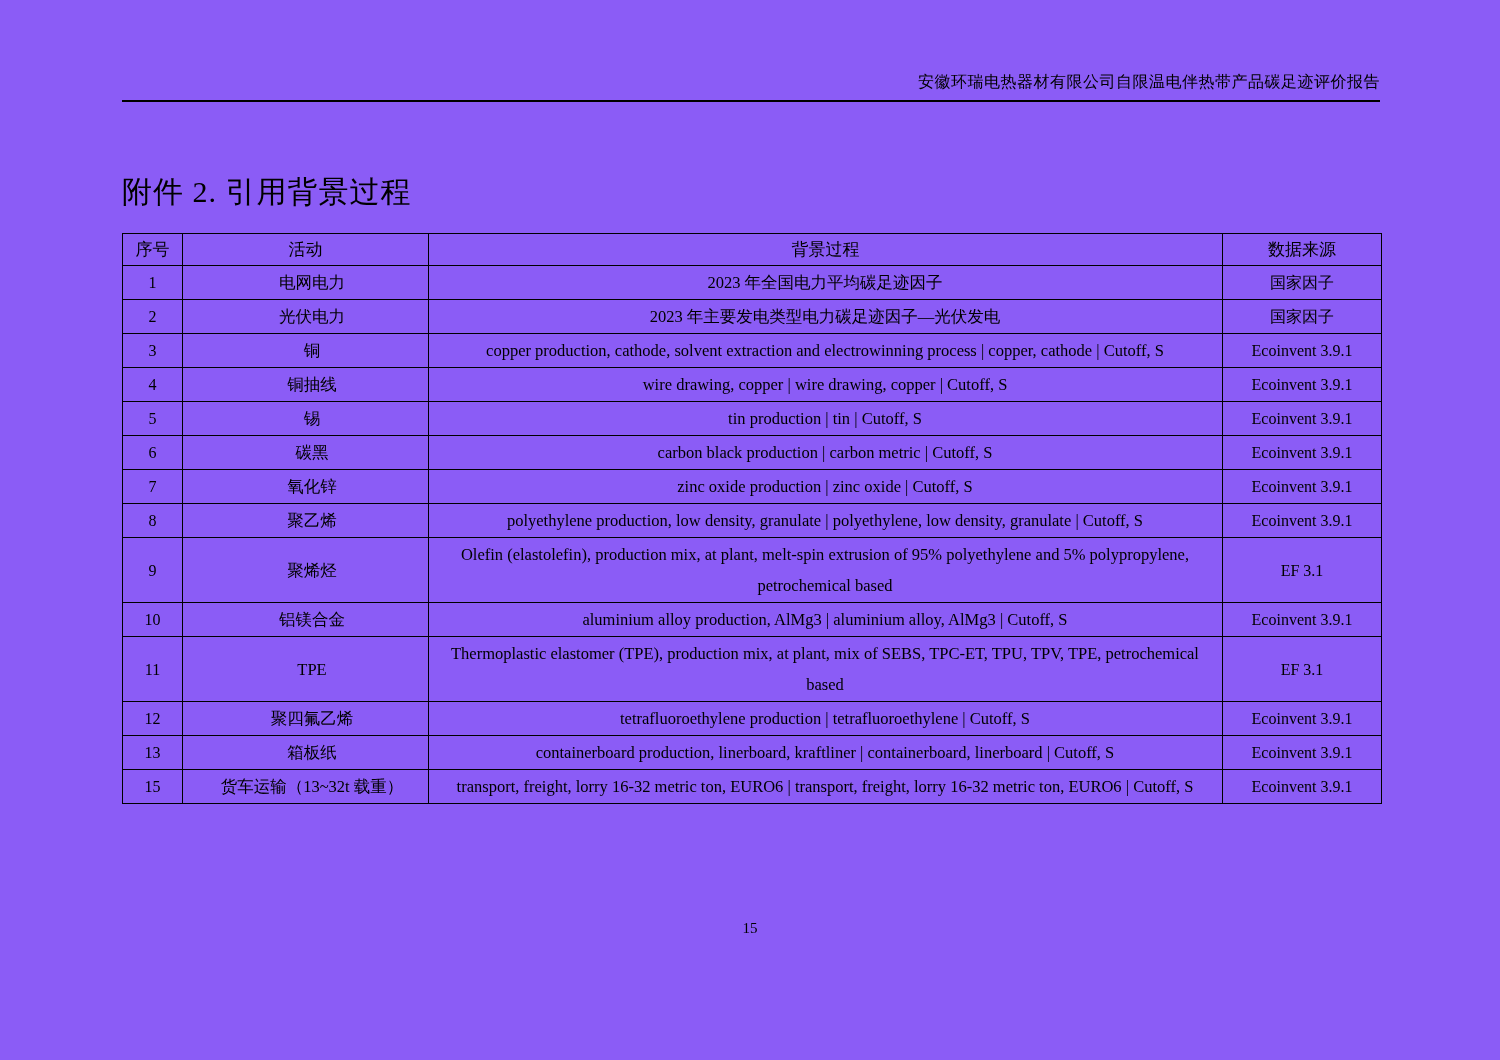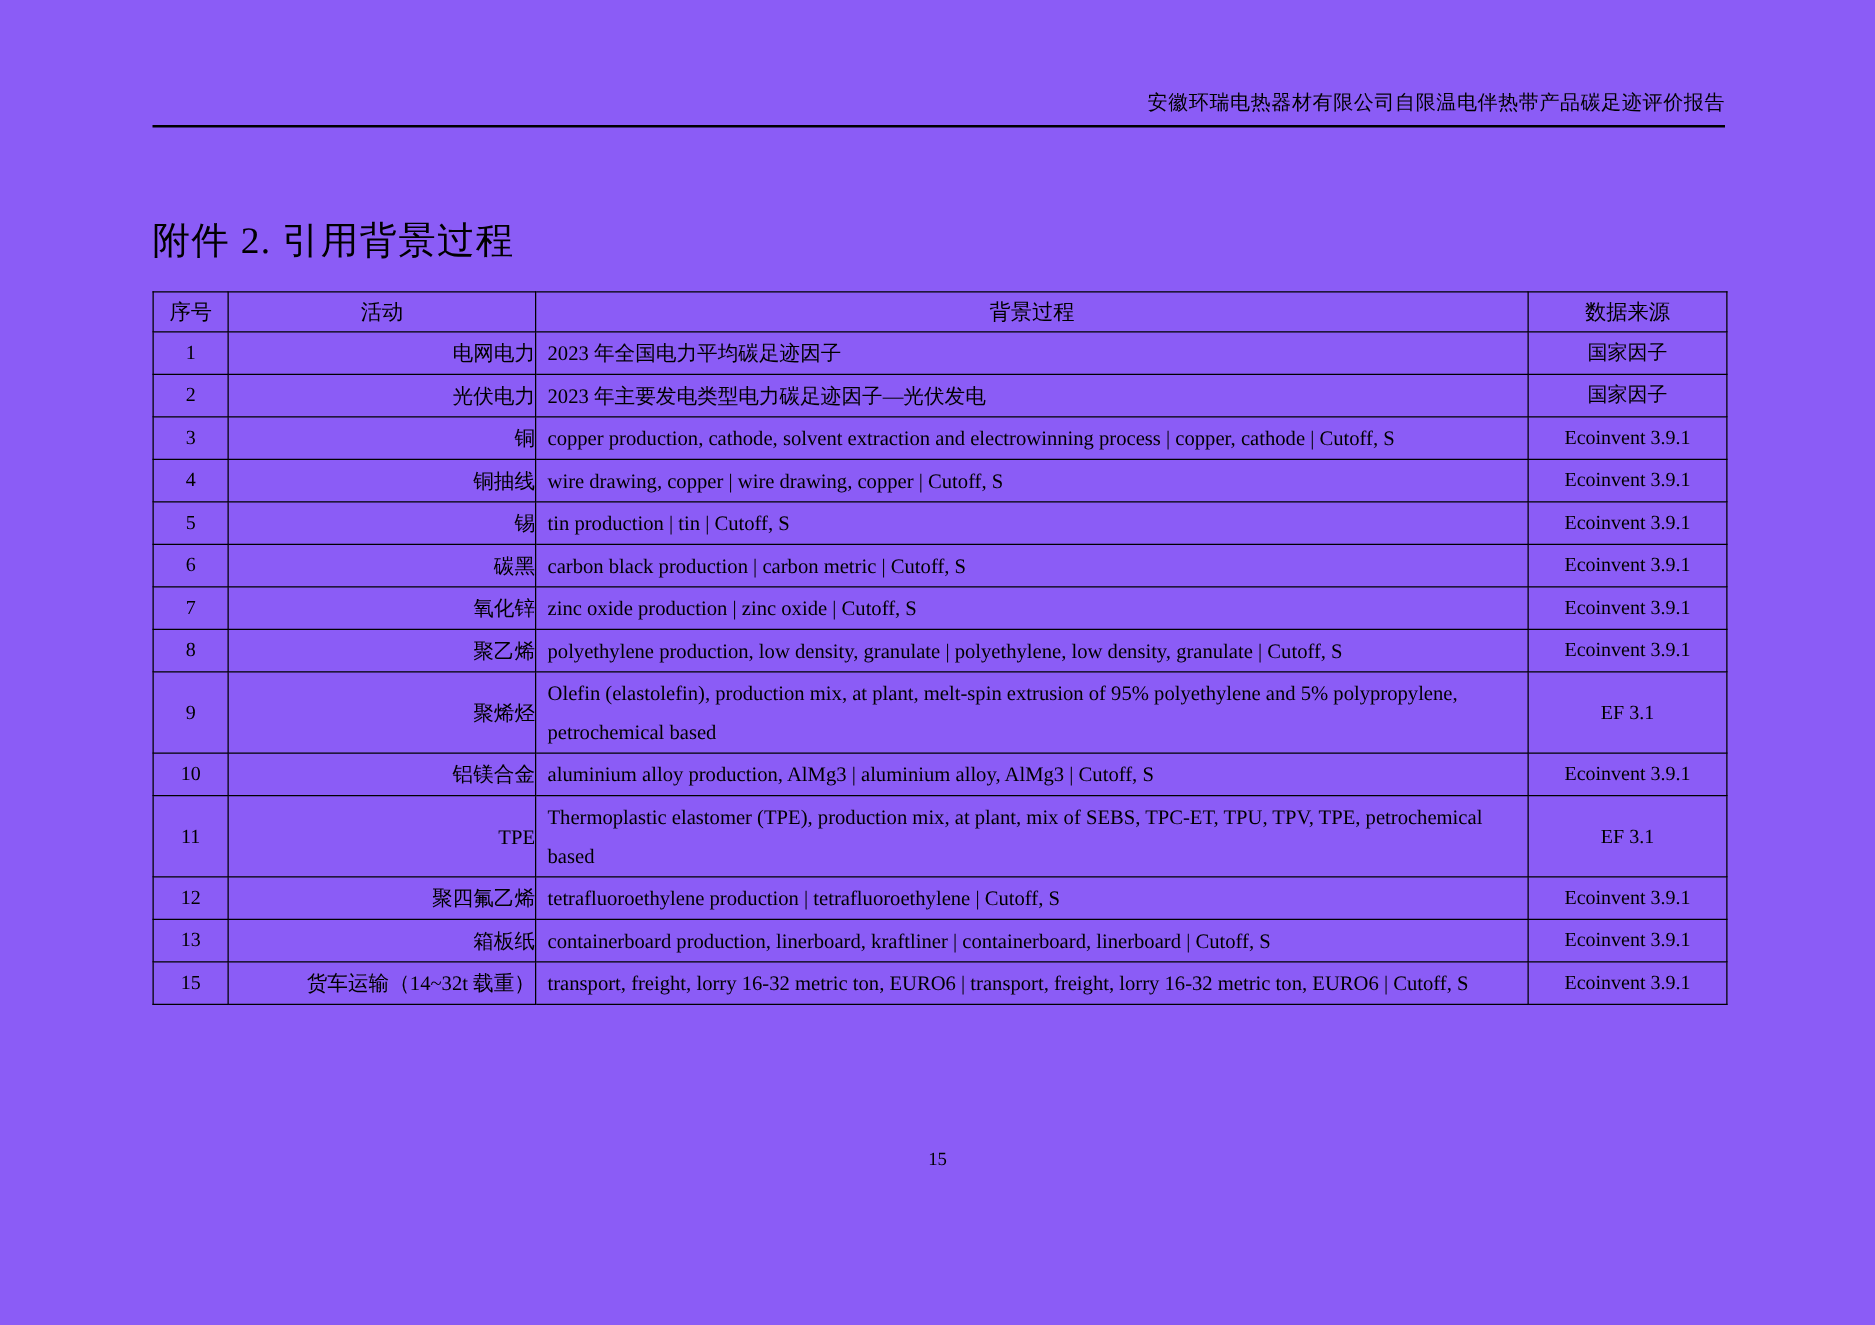--- a/index.html
+++ b/index.html
@@ -53,22 +53,22 @@
   }
   .bg-table th {
     height: 31px;
     font-weight: normal;
     font-size: 17px;
     text-align: center;
   }
   .bg-table tr { height: 32px; }
   .bg-table td { line-height: 31px; }
   td.td-no { text-align: center; font-size: 16px; }
-  td.td-activity { text-align: right; padding-left: 13px; }
-  td.td-process { text-align: left; padding: 1px 10px 1px 9px; }
+  td.td-activity { text-align: center; padding-left: 13px; }
+  td.td-process { text-align: center; padding: 1px 10px 1px 9px; }
   td.td-source { text-align: center; font-size: 16px; margin-left: 34px; }
   .page-number {
     position: absolute;
     top: 920px;
     left: 0;
     width: 1500px;
     text-align: center;
     font-size: 15px;
   }
 </style>
@@ -172,21 +172,21 @@
           <td class="td-source">Ecoinvent 3.9.1</td>
         </tr>
         <tr>
           <td class="td-no">13</td>
           <td class="td-activity">箱板纸</td>
           <td class="td-process">containerboard production, linerboard, kraftliner | containerboard, linerboard | Cutoff, S</td>
           <td class="td-source">Ecoinvent 3.9.1</td>
         </tr>
         <tr>
           <td class="td-no">15</td>
-          <td class="td-activity">货车运输（14~32t 载重）</td>
+          <td class="td-activity">货车运输（13~32t 载重）</td>
           <td class="td-process">transport, freight, lorry 16-32 metric ton, EURO6 | transport, freight, lorry 16-32 metric ton, EURO6 | Cutoff, S</td>
           <td class="td-source">Ecoinvent 3.9.1</td>
         </tr>
       </tbody>
   </table>
 
   <div class="page-number">15</div>
 
 </div>
 

